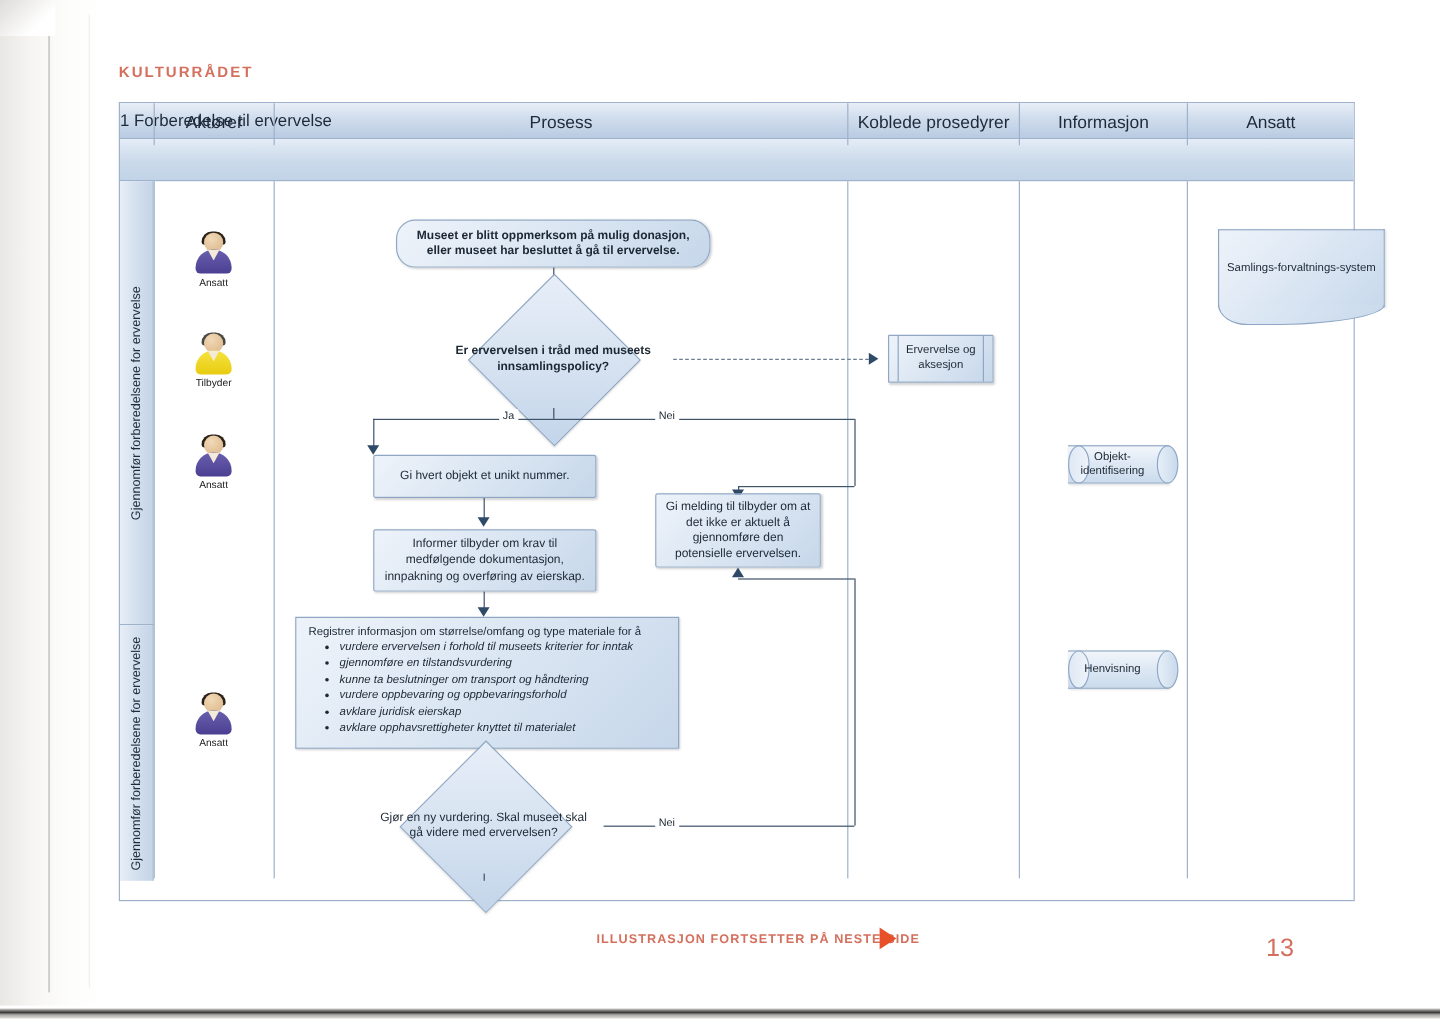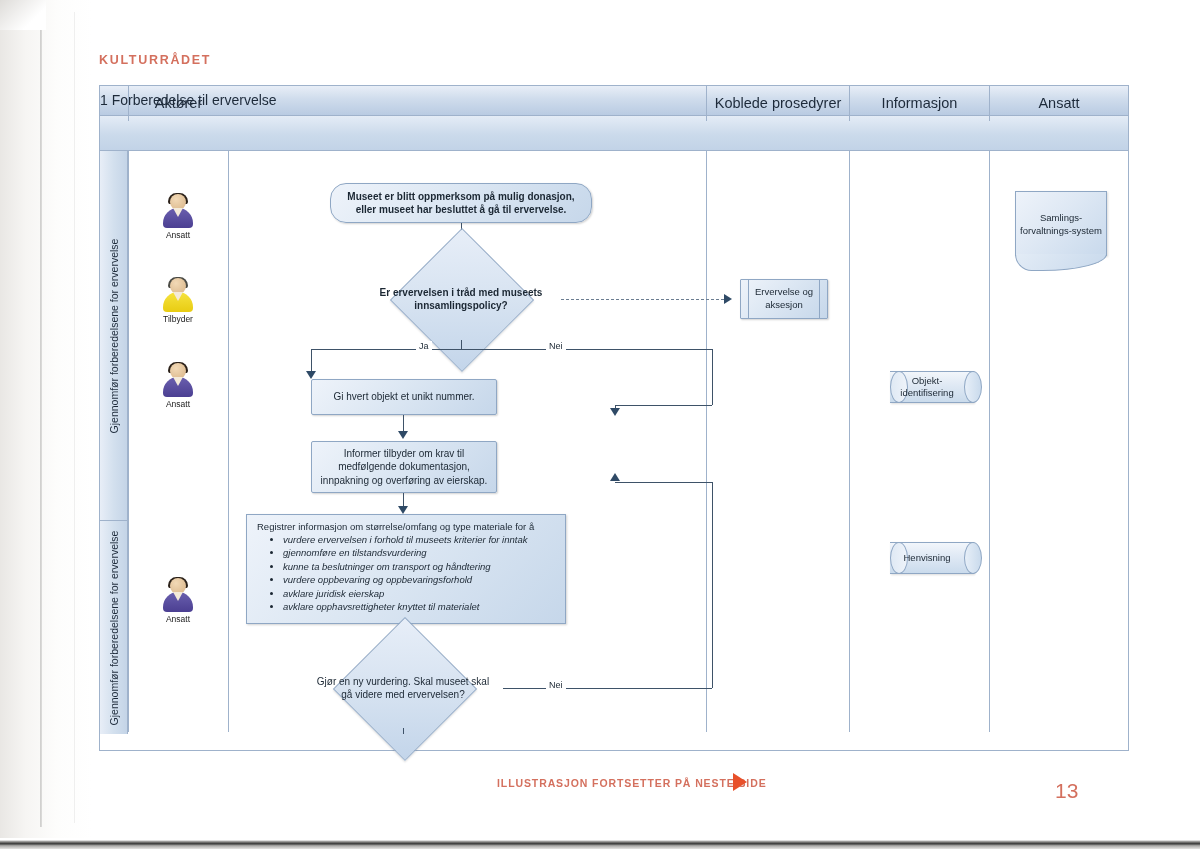--- a/index.html
+++ b/index.html
@@ -144,20 +144,21 @@
     content:"";position:absolute;top:0;bottom:0;width:1px;background:#8fa7c4;
   }
   .subproc:before{left:7px;} .subproc:after{right:7px;}
 
   
   .docshape{
     position:absolute;
     background:linear-gradient(135deg,#eef3fa 0%,#dee8f4 45%,#c8d9ec 100%);
     border:1px solid #8fa7c4;border-bottom:none;
     box-shadow:1px 1px 2px rgba(0,0,0,.15);
+    padding-left:47px;
   }
   .docshape .wave{
     position:absolute;left:-1px;right:-1px;bottom:-15px;height:16px;
     background:linear-gradient(135deg,#e3ecf6,#c8d9ec);
     border:1px solid #8fa7c4;border-top:none;
     border-radius:0 0 70% 18%/0 0 100% 100%;
   }
   .docshape .dtx{
     position:absolute;inset:0;display:flex;align-items:center;justify-content:center;
     text-align:center;font-size:9.5px;line-height:1.4;color:#1b2733;
@@ -238,20 +239,21 @@
   <div class="brand">KULTURRÅDET</div>
 
   <div id="diagram">
 
     <div class="title-bar">
       <span>1 Forberedelse til ervervelse</span>
     </div>
 
     <div class="header-row"></div>
     <div class="col-head" style="left:28px;width:100px;">Aktører</div>
+    <div class="col-head" style="left:128px;width:478px;">Prosess</div>
     <div class="col-head" style="left:749px;width:140px;">Informasjon</div>
     <div class="col-head" style="left:606px;width:143px;">Koblede prosedyrer</div>
     <div class="col-head" style="left:889px;width:139px;">Ansatt</div>
 
     <div class="vline" style="left:28px;"></div>
     <div class="vline" style="left:128px;"></div>
     <div class="vline" style="left:606px;"></div>
     <div class="vline" style="left:749px;"></div>
     <div class="vline" style="left:889px;"></div>
 
@@ -331,20 +333,21 @@
     <div class="shp process" style="left:211px;top:293px;width:186px;height:36px;">Gi hvert objekt et unikt nummer.</div>
 
     <div class="ln lnv" style="left:303px;top:329px;height:21px;"></div>
     <div class="arrow arrow-down" style="left:298px;top:345px;"></div>
 
     <div class="shp process" style="left:211px;top:355px;width:186px;height:52px;">Informer tilbyder om krav til medfølgende dokumentasjon, innpakning og overføring av eierskap.</div>
 
     <div class="ln lnv" style="left:303px;top:407px;height:18px;"></div>
     <div class="arrow arrow-down" style="left:298px;top:420px;"></div>
 
+    <div class="shp process" style="left:446px;top:325px;width:138px;height:62px;">Gi melding til tilbyder om at det ikke er aktuelt å gjennomføre den potensielle ervervelsen.</div>
 
     <div class="bulletbox" style="left:146px;top:428px;width:320px;height:110px;">
       <div class="bb-title">Registrer informasjon om størrelse/omfang og type materiale for å</div>
       <ul>
         <li>vurdere ervervelsen i forhold til museets kriterier for inntak</li>
         <li>gjennomføre en tilstandsvurdering</li>
         <li>kunne ta beslutninger om transport og håndtering</li>
         <li>vurdere oppbevaring og oppbevaringsforhold</li>
         <li>avklare juridisk eierskap</li>
         <li>avklare opphavsrettigheter knyttet til materialet</li>

